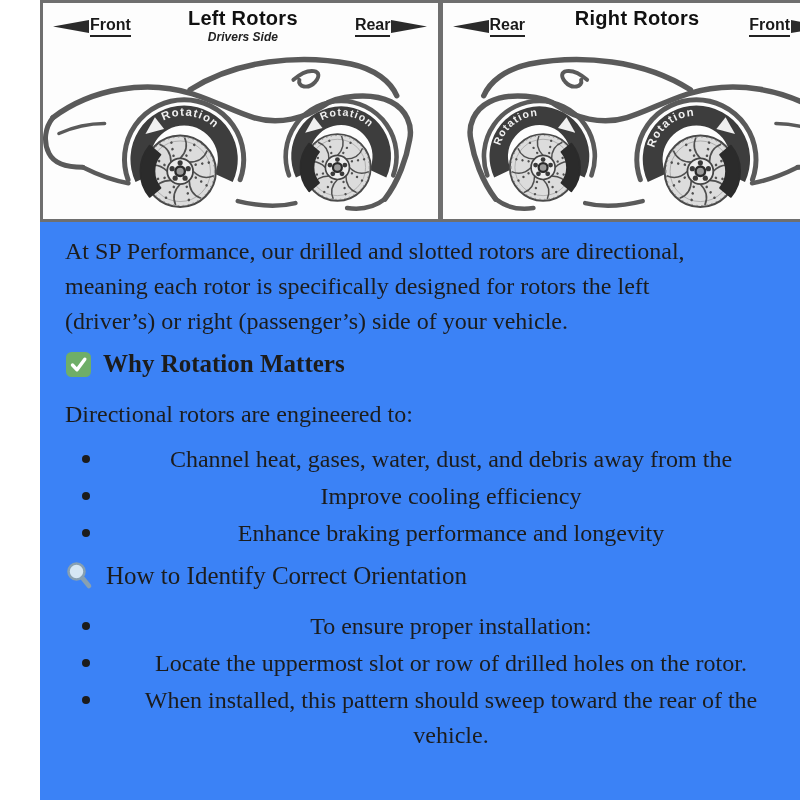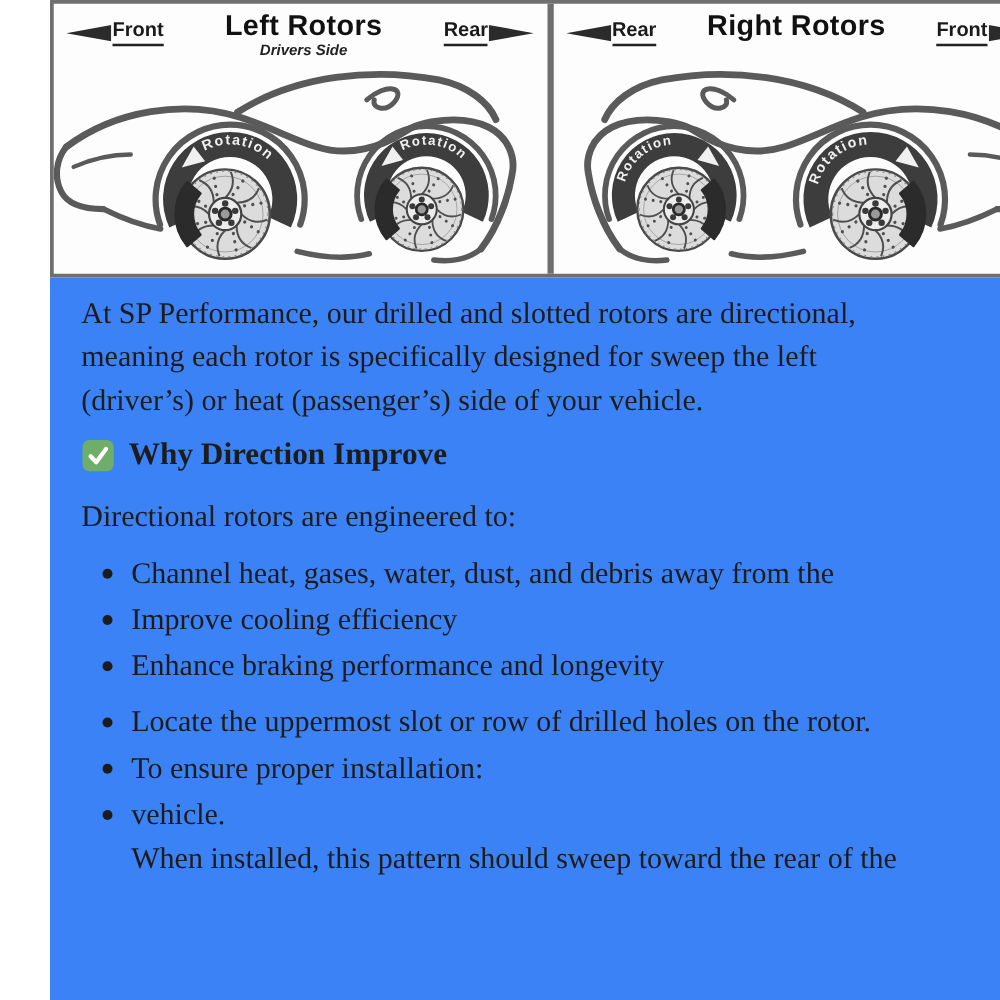--- a/index.html
+++ b/index.html
@@ -8,32 +8,32 @@
 
   
   .diagram { display:flex; height:222px; border:3px solid #6f6f6f; box-sizing:border-box; background:#fdfdfd; }
   .panel { flex:1; position:relative; overflow:hidden; }
   .divider { width:5px; background:#6f6f6f; }
   .panel-header { display:flex; justify-content:space-between; align-items:flex-start;
                   padding:5px 10px 0; font-family:"Liberation Sans", sans-serif; position:relative; z-index:2; }
   .dir { display:flex; align-items:center; gap:1px; margin-top:9px; }
   .dir-text { font-weight:bold; font-size:16px; line-height:1.05; border-bottom:2.5px solid #222; padding-bottom:1px; color:#1a1a1a; }
   .panel-titles { text-align:center; color:#111; }
-  .panel-title { font-size:23px; font-weight:bold; line-height:1.05; letter-spacing:0.3px; }
+  .panel-title { font-size:20px; font-weight:bold; line-height:1.05; letter-spacing:0.3px; }
   .panel-subtitle { font-size:12px; font-weight:bold; font-style:italic; margin-top:1px; color:#222; }
   .car-svg { position:absolute; left:0; bottom:1px; width:100%; height:166px; }
 
   
   .article { padding:0 43px 0 25px; font-size:24px; line-height:35px; }
   .intro { margin:12px 0 0; }
   .heading { display:flex; align-items:center; gap:11px; font-size:25px; line-height:30px; margin:10px 0 18px; }
   .heading.bold { font-weight:bold; }
   .heading .emoji { flex:0 0 auto; display:inline-flex; }
   .lead { margin:0 0 10px; }
-  ul.blist { list-style:none; margin:6px 0 10px; padding:0; }
+  ul.blist { list-style:none; margin:6px 0 10px; padding:0;text-align:center; }
   .blist li { position:relative; padding-left:40px; margin:2px 0; }
   .blist li::before { content:""; position:absolute; left:17px; top:13px; width:8px; height:8px;
                       border-radius:50%; background:#1c1c1c; }
 </style>
 </head>
 <body>
 
 <div class="page">
 
   <div class="diagram">
@@ -183,56 +183,65 @@
             <use href="#rotR"></use>
           </g>
       </svg>
     </div>
   </div>
 
   <div class="article">
 
     <p class="intro">
       <span style="display:block">At SP Performance, our drilled and slotted rotors are directional,</span>
-      <span style="display:block">meaning each rotor is specifically designed for sweep the left</span>
-      <span style="display:block">(driver’s) or heat (passenger’s) side of your vehicle.</span>
+      <span style="display:block">meaning each rotor is specifically designed for rotors the left</span>
+      <span style="display:block">(driver’s) or right (passenger’s) side of your vehicle.</span>
     </p>
 
     <div class="heading bold">
       <span class="emoji">
         <svg width="27" height="27" viewBox="0 0 27 27">
             <rect x="1" y="1" width="25" height="25" rx="5.5" fill="#6fae68"></rect>
             <path d="M7.5 14 L12 18.8 L19.8 8.2" stroke="#ffffff" stroke-width="3.4" fill="none" stroke-linecap="round" stroke-linejoin="round"></path>
           </svg>
       </span>
-      <span class="htext">Why Direction Improve</span>
+      <span class="htext">Why Rotation Matters</span>
     </div>
 
     <p class="lead">Directional rotors are engineered to:</p>
 
     <ul class="blist">
       <li>
         <div>Channel heat, gases, water, dust, and debris away from the</div>
       </li>
       <li>
         <div>Improve cooling efficiency</div>
       </li>
       <li>
         <div>Enhance braking performance and longevity</div>
       </li>
     </ul>
 
+    <div class="heading">
+      <span class="emoji">
+        <svg width="30" height="30" viewBox="0 0 30 30">
+            <circle cx="11.5" cy="10.5" r="8" fill="#d6e7f4" stroke="#87a0b2" stroke-width="2.6"></circle>
+            <line x1="17.5" y1="17" x2="24" y2="25" stroke="#87a0b2" stroke-width="4.6" stroke-linecap="round"></line>
+          </svg>
+      </span>
+      <span class="htext">How to Identify Correct Orientation</span>
+    </div>
 
     <ul class="blist">
       <li>
+        <div>To ensure proper installation:</div>
+      </li>
+      <li>
         <div>Locate the uppermost slot or row of drilled holes on the rotor.</div>
       </li>
       <li>
-        <div>To ensure proper installation:</div>
-      </li>
-      <li>
+        <div>When installed, this pattern should sweep toward the rear of the</div>
         <div>vehicle.</div>
-        <div>When installed, this pattern should sweep toward the rear of the</div>
       </li>
     </ul>
 
   </div>
 </div>
 
 </body></html>

